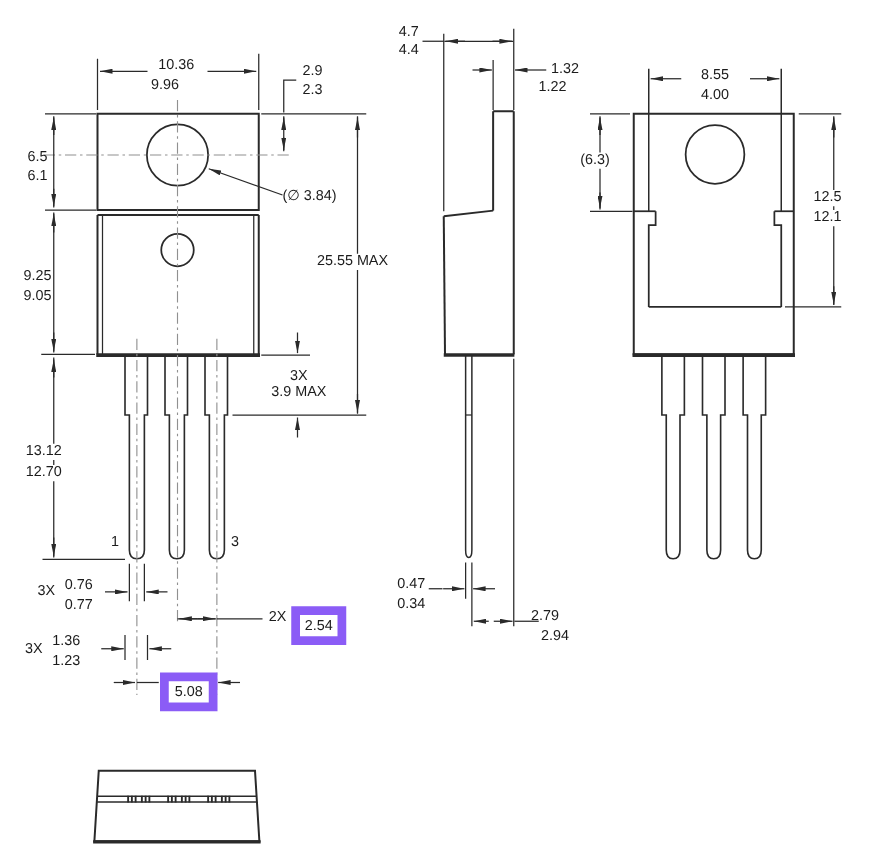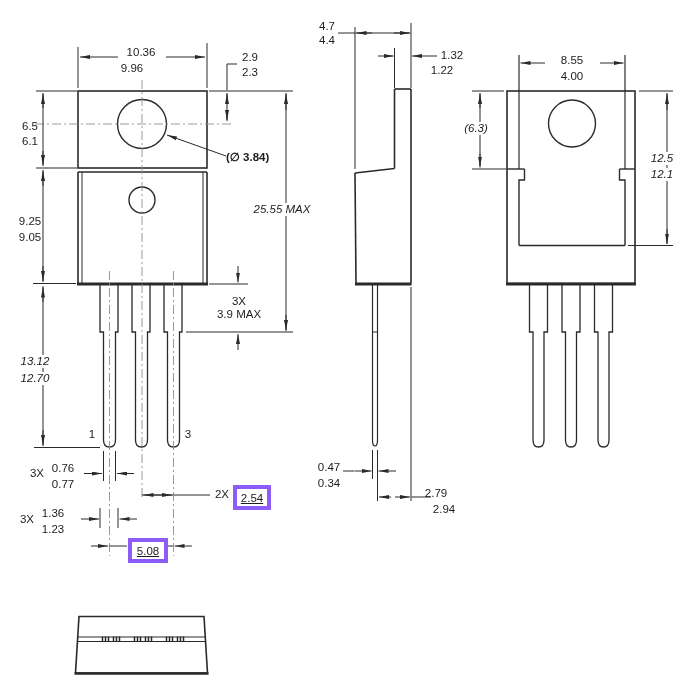--- a/index.html
+++ b/index.html
@@ -1,24 +1,24 @@
 <!DOCTYPE html>
 <html><head>
 <meta charset="utf-8">
 <style>
   html,body{margin:0;padding:0;background:#fff;}
   #canvas{position:relative;width:700px;height:685px;background:#fff;overflow:hidden;
           font-family:"Liberation Sans",sans-serif;}
   #linework{position:absolute;left:0;top:0;}
   .lbl{position:absolute;font:11.5px/13px "Liberation Sans",sans-serif;color:#1c1c1c;
        transform:translate(-50%,0);white-space:nowrap;}
-  .la{transform:none;font-weight:bold;}
-  .bg{background:#fff;padding:0 2px;font-style:italic;}
-  .box{position:absolute;border:4px solid #8b5cf6;display:flex;align-items:center;
-       justify-content:center;font:11.5px "Liberation Sans",sans-serif;color:#1c1c1c;background:#fff;text-decoration:underline;}
+  .la{transform:none;}
+  .bg{background:#fff;padding:0 2px;}
+  .box{position:absolute;border:7px solid #8b5cf6;display:flex;align-items:center;
+       justify-content:center;font:11.5px "Liberation Sans",sans-serif;color:#1c1c1c;background:#fff;}
 </style>
 </head>
 <body>
 
 <div id="canvas">
 
   <svg id="linework" width="700" height="685" viewBox="0 0 700 685">
     <defs>
       <marker id="ah" viewBox="0 0 10 4" refX="10" refY="2" markerWidth="10" markerHeight="4" markerUnits="userSpaceOnUse" orient="auto">
         <path d="M0,0 L10,2 L0,4 Z" fill="#2a2a2a"></path>

